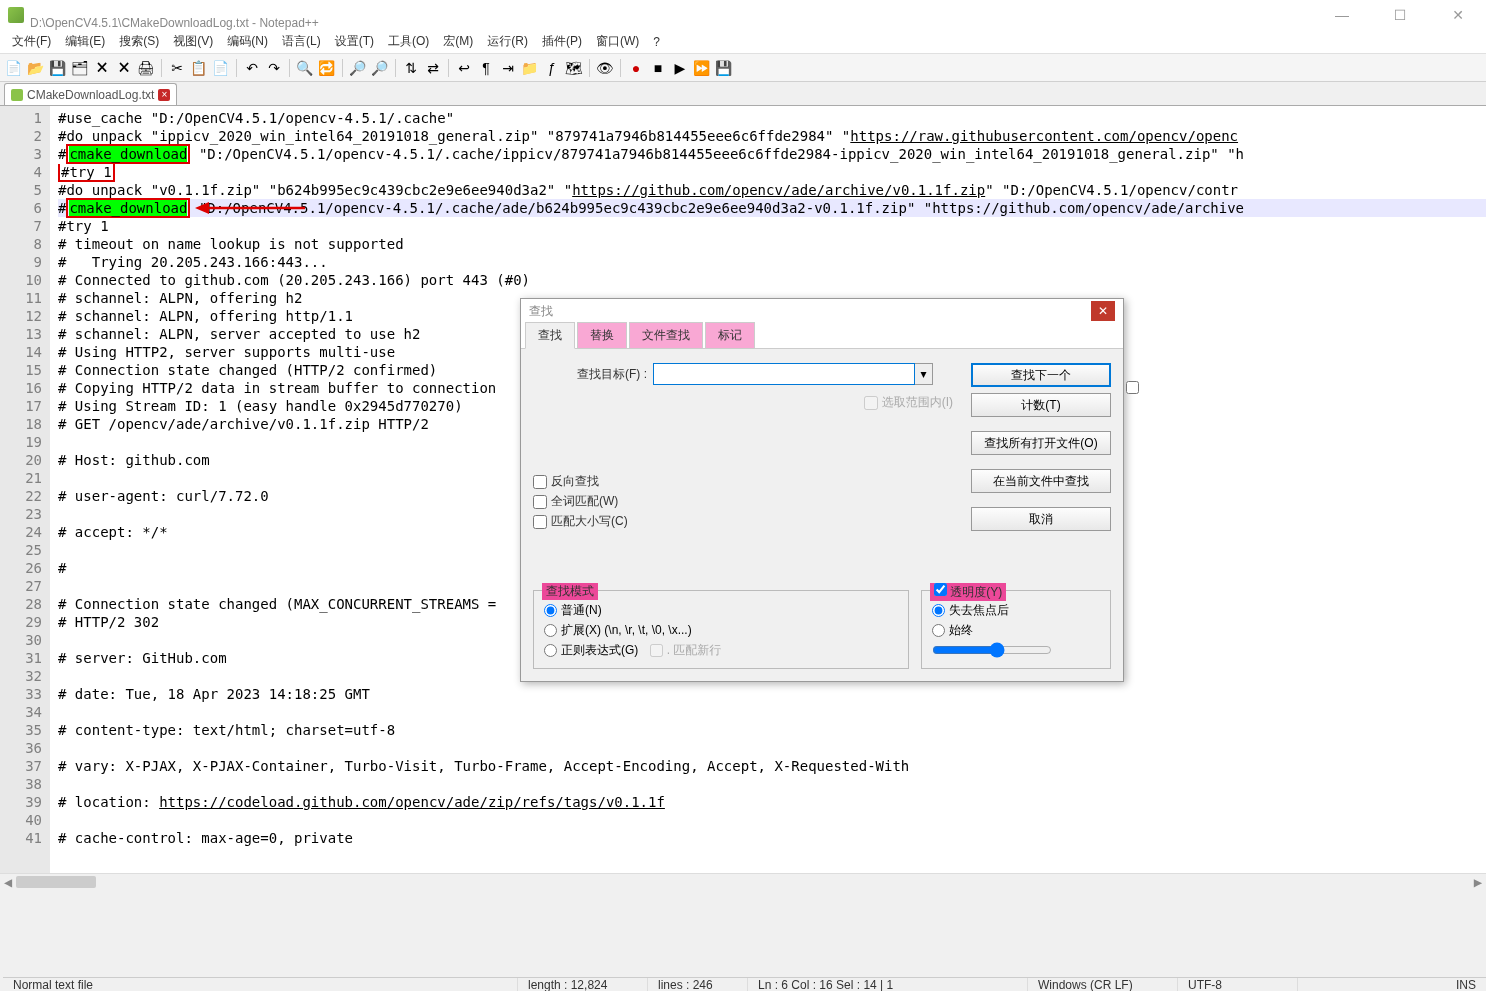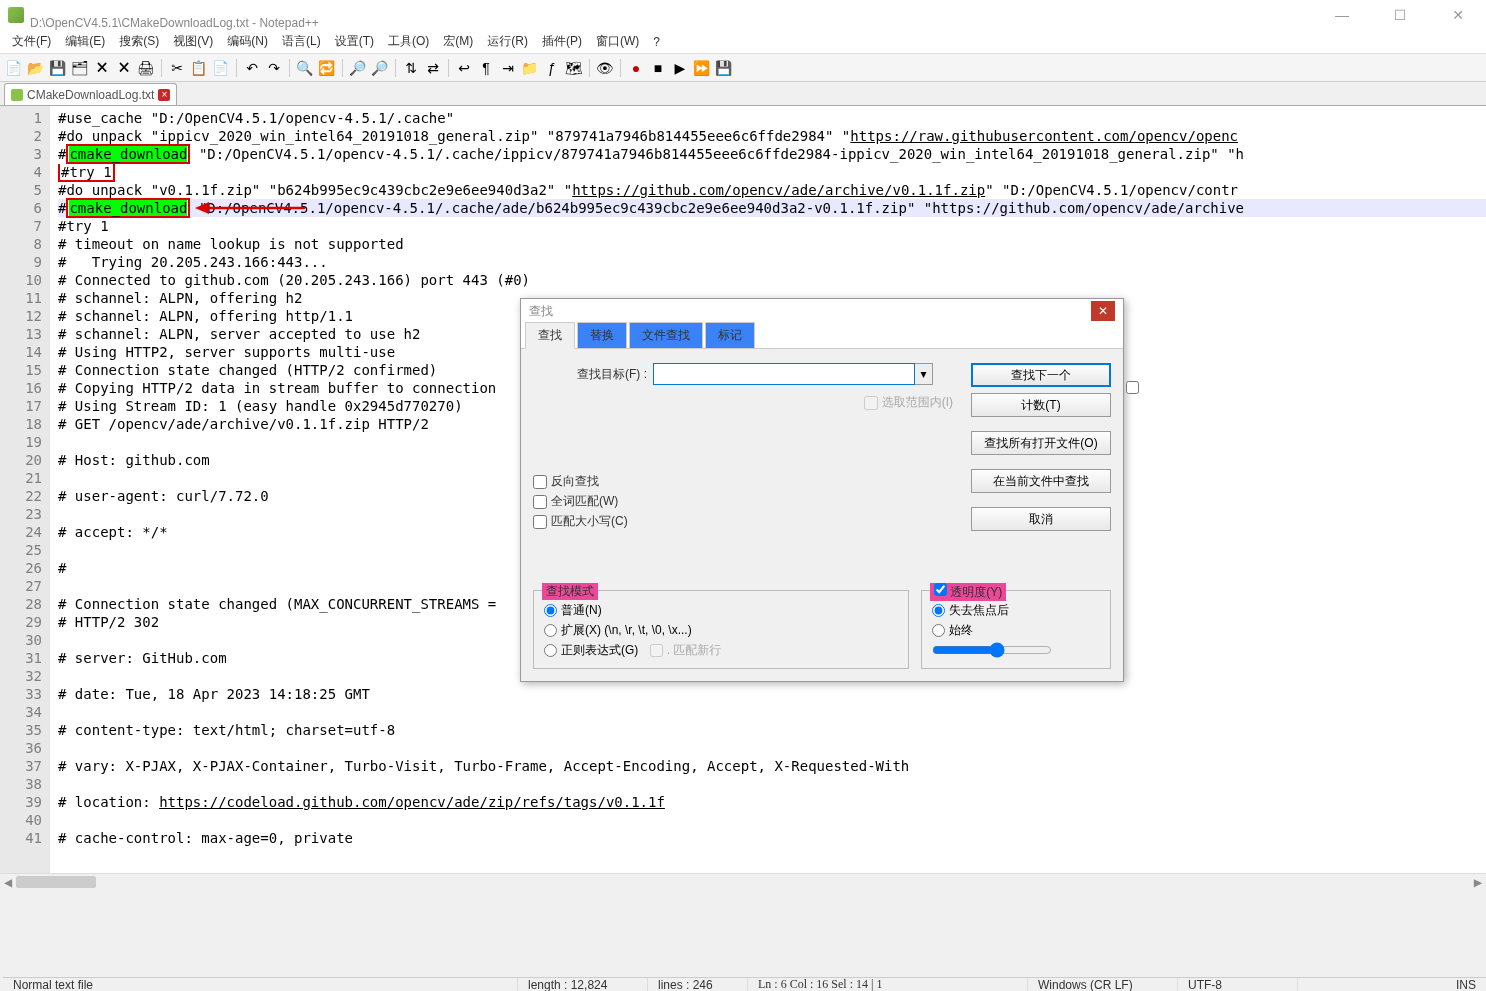--- a/index.html
+++ b/index.html
@@ -33,21 +33,21 @@
 .scrollbar-h .arr.right { right: 0; }
 .statusbar { position: absolute; bottom: 0; left: 3px; right: 0; height: 14px; background: #f0f0f0; border-top: 1px solid #ccc; display: flex; align-items: center; font-size: 12px; color: #333; }
 .statusbar .cell { padding: 0 10px; border-right: 1px solid #ddd; height: 100%; display: flex; align-items: center; }
 .statusbar .cell.first { width: 515px; }
 
 .dialog { position: absolute; left: 520px; top: 298px; width: 604px; height: 384px; background: #f0f0f0; border: 1px solid #999; box-shadow: 2px 2px 8px rgba(0,0,0,0.3); }
 .dlg-title { height: 24px; background: #fff; display: flex; align-items: center; padding: 0 8px; color: #888; font-size: 12px; }
 .dlg-title .txt { flex: 1; }
 .dlg-title .close { width: 24px; height: 20px; background: #c0392b; color: #fff; text-align: center; line-height: 20px; font-size: 12px; cursor: pointer; }
 .dlg-tabs { height: 26px; display: flex; align-items: flex-end; padding: 0 4px; border-bottom: 1px solid #ccc; background: #fff; }
-.dlg-tab { padding: 4px 12px; border: 1px solid #ccc; border-bottom: none; background: #3b82f6; margin-right: 2px; cursor: pointer; font-size: 12px; color: #333; }
+.dlg-tab { padding: 4px 12px; border: 1px solid #ccc; border-bottom: none; background: #f9a8d4; margin-right: 2px; cursor: pointer; font-size: 12px; color: #333; }
 .dlg-tab.active { background: #f0f0f0; border-bottom: 1px solid #f0f0f0; margin-bottom: -1px; }
 .dlg-body { padding: 14px 12px; position: relative; }
 .drow { display: flex; align-items: center; margin-bottom: 6px; }
 .drow .lbl { width: 120px; text-align: right; padding-right: 6px; color: #333; }
 .drow input[type=text] { flex: 1; height: 22px; border: 1px solid #0078d7; padding: 0 4px; background: #fff; color: #fff; }
 .combo { display: flex; width: 280px; }
 .combo input { flex: 1; height: 22px; border: 2px solid #0078d7; padding: 0 4px; background: #0078d7; color: #fff; }
 .combo .dd { width: 18px; height: 22px; border: 1px solid #999; border-left: none; background: #eee; text-align: center; line-height: 20px; cursor: pointer; }
 .dbtn { width: 140px; height: 24px; background: linear-gradient(#fdfdfd,#e8e8e8); border: 1px solid #999; cursor: pointer; margin-bottom: 6px; display: block; font-size: 12px; }
 .dbtn.primary { border: 2px solid #0078d7; }
@@ -277,17 +277,17 @@
         </div>
       <input type="range" class="slider" min="0" max="100" value="55" style="">
     </div>
   </div>
 </div>
 
 <div class="statusbar">
   <div class="cell first">Normal text file</div>
   <div class="cell" style="width:130px;">length : 12,824</div>
   <div class="cell" style="width:100px;">lines : 246</div>
-  <div class="cell" style="width:280px;font-family:Liberation Serif, serif;">Ln : 6   Col : 16   Sel : 14 | 1</div>
+  <div class="cell" style="width:280px;">Ln : 6   Col : 16   Sel : 14 | 1</div>
   <div class="cell" style="width:150px;">Windows (CR LF)</div>
   <div class="cell" style="width:120px;">UTF-8</div>
   <div class="cell" style="flex:1; border-right:none; justify-content:flex-end;">INS</div>
 </div>
 
 </body></html>

